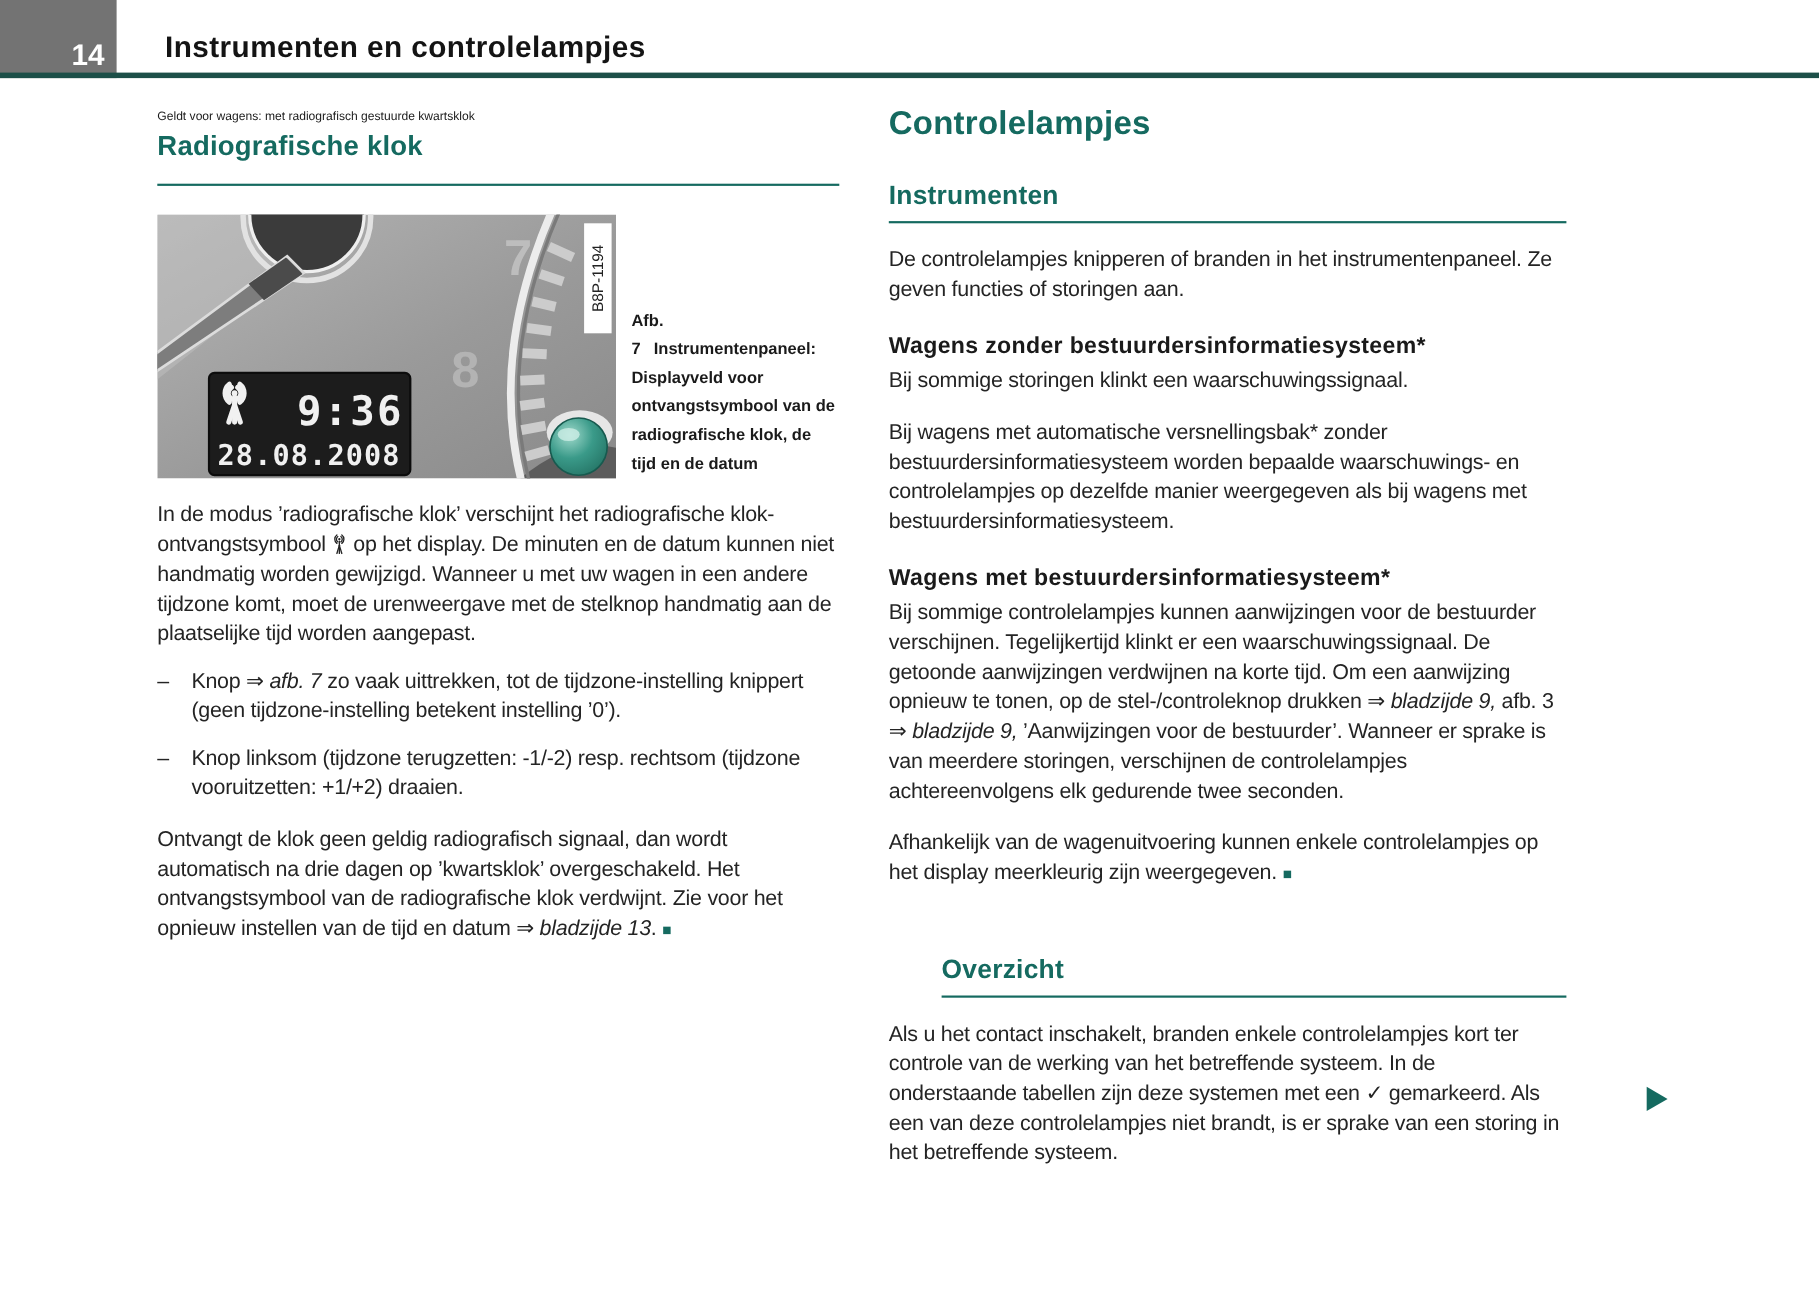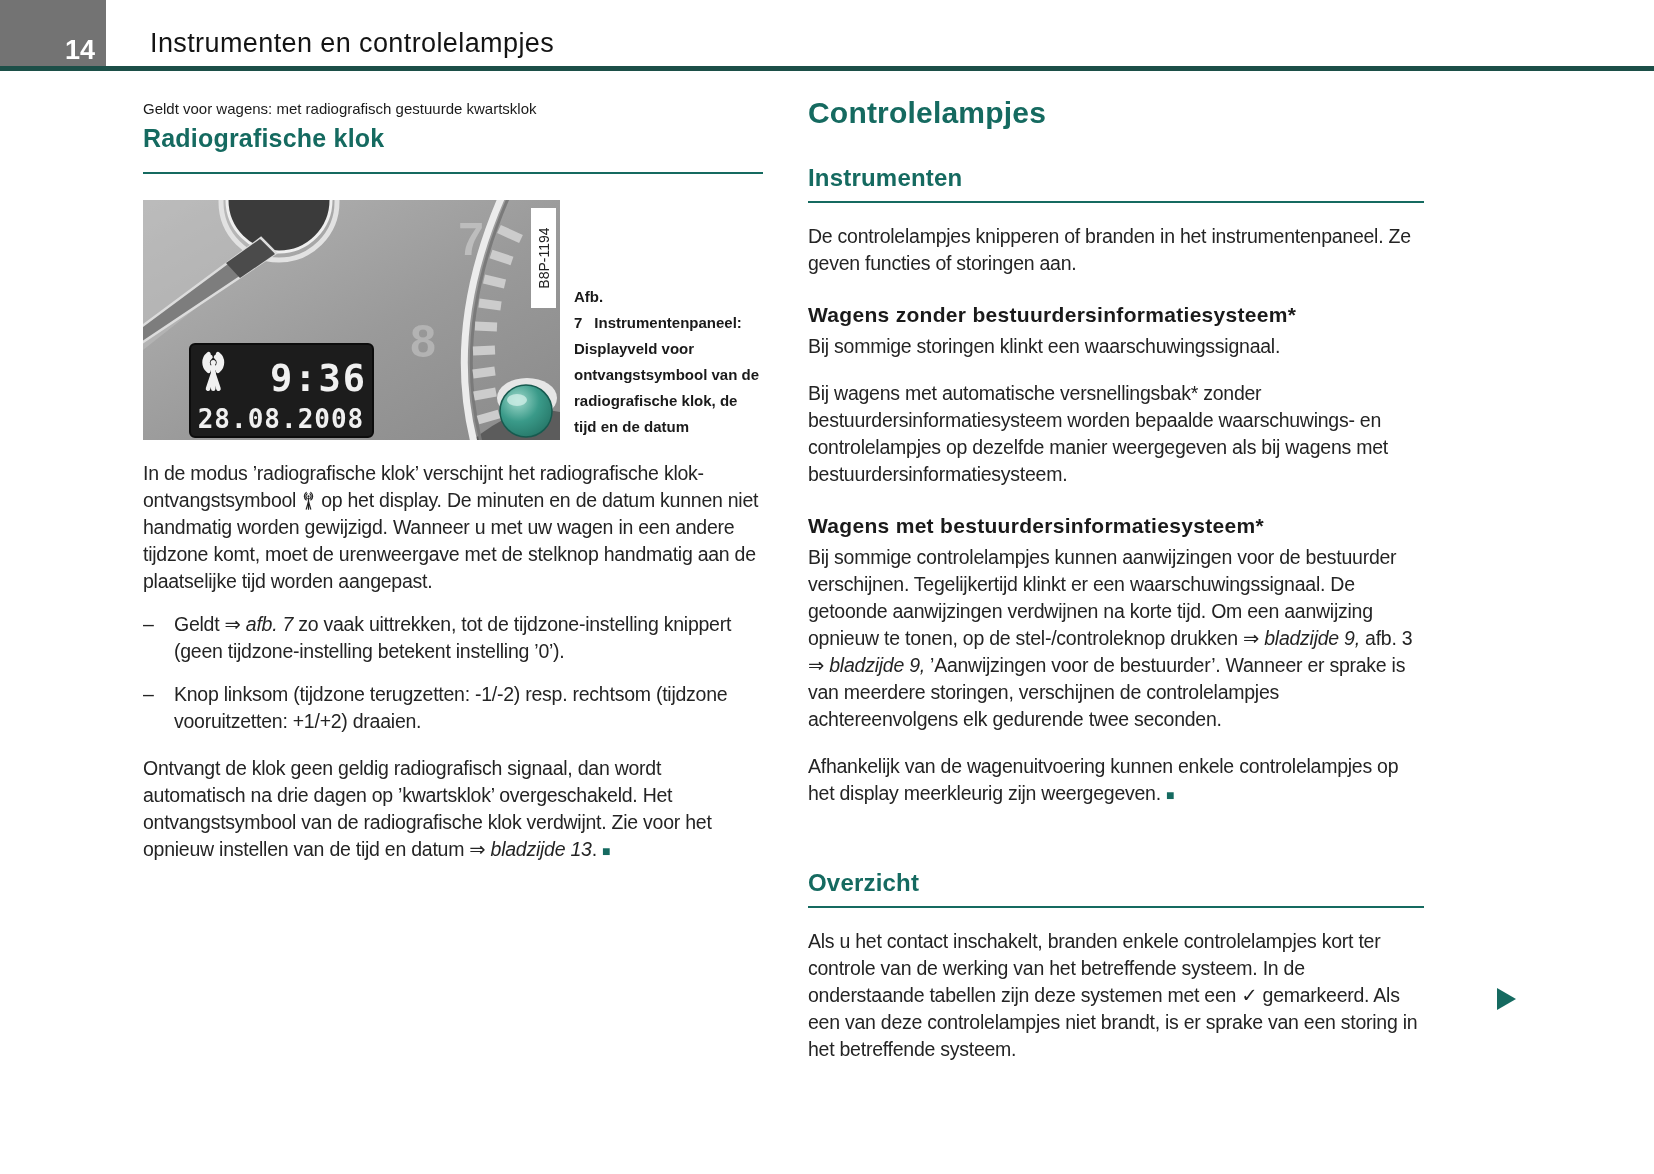--- a/index.html
+++ b/index.html
@@ -3,36 +3,36 @@
 <meta charset="utf-8">
 <style>
   html,body{margin:0;padding:0;background:#fff;}
   .page{position:relative;width:1654px;height:1174px;background:#ffffff;overflow:hidden;
         font-family:"Liberation Sans",sans-serif;color:#222;}
 
   
   .pagenum-box{position:absolute;left:0;top:0;width:106px;height:71px;background:#737373;
       color:#fff;display:flex;align-items:flex-end;justify-content:flex-end;
       padding:0 11px 5px 0;box-sizing:border-box;font-size:27px;font-weight:bold;}
-  .header-title{position:absolute;left:150px;top:28px;font-size:27px;font-weight:normal;
+  .header-title{position:absolute;left:150px;top:28px;font-size:27px;font-weight:bold;
       letter-spacing:.4px;color:#141414;white-space:nowrap;}
   .header-rule{position:absolute;left:0;top:66px;width:1654px;height:5px;background:#1c4f48;}
 
   
   .col-left{position:absolute;left:143px;top:100px;width:620px;}
   .col-right{position:absolute;left:808px;top:96px;width:616px;}
 
-  .applies{font-size:15px;margin:0 0 7px 0;color:#1a1a1a;}
+  .applies{font-size:11px;margin:0 0 7px 0;color:#1a1a1a;}
   .sec-h{color:#156a60;font-size:25px;font-weight:bold;margin:0;padding-bottom:19px;
       border-bottom:2px solid #156a60;letter-spacing:.2px;}
   .rc-title{color:#156a60;font-size:30px;font-weight:bold;margin:0;letter-spacing:.2px;}
   .sec-h2{color:#156a60;font-size:24px;font-weight:bold;margin:0;padding-bottom:9px;
       border-bottom:2px solid #156a60;letter-spacing:.2px;}
   .mt-besch{margin-top:34px;}
-  .mt-over{margin-top:60px;}
+  .mt-over{margin-top:60px;margin-left:48px;}
 
   .body-p{font-size:19.5px;line-height:27px;letter-spacing:-.25px;margin:20px 0 0 0;color:#242424;}
   .sub-h{font-size:21px;font-weight:bold;color:#1a1a1a;margin:26px 0 0 0;letter-spacing:.3px;}
   .sub-h + .body-p{margin-top:6px;}
   .it{font-style:italic;}
   .end-square{color:#156a60;font-size:14px;}
 
   .bullet{display:flex;font-size:19.5px;line-height:27px;letter-spacing:-.25px;margin:16px 0 0 0;color:#242424;}
   .bullet .dash{flex:none;width:31px;}
   .bullet .btxt{flex:1;}
@@ -140,21 +140,21 @@
             <path d="M9.6,1.6 A5.5,5.5 0 0 1 9.6,10.4"></path>
             <path d="M7,8 L7,21"></path>
             <path d="M7,12.5 L4.4,21"></path>
             <path d="M7,12.5 L9.6,21"></path>
           </g>
         </svg><span>op het display. De minuten en de datum kunnen niet handmatig worden gewijzigd. Wanneer u met uw wagen in een andere tijdzone komt, moet de urenweergave met de stelknop handmatig aan de plaatselijke tijd worden aangepast.</span></p>
 
 
     <div class="bullet">
       <span class="dash">–</span>
-      <span class="btxt"><span>Geldt ⇒ </span><span class="it">afb. 7</span><span> zo vaak uittrekken, tot de tijdzone-instelling knippert (geen tijdzone-instelling betekent instelling ’0’).</span></span>
+      <span class="btxt"><span>Knop ⇒ </span><span class="it">afb. 7</span><span> zo vaak uittrekken, tot de tijdzone-instelling knippert (geen tijdzone-instelling betekent instelling ’0’).</span></span>
     </div>
     <div class="bullet">
       <span class="dash">–</span>
       <span class="btxt"><span>Knop linksom (tijdzone terugzetten: -1/-2) resp. rechtsom (tijdzone vooruitzetten: +1/+2) draaien.</span><span class="it"></span><span></span></span>
     </div>
 
 
     <p class="body-p"><span>Ontvangt de klok geen geldig radiografisch signaal, dan wordt automatisch na drie dagen op ’kwartsklok’ overgeschakeld. Het ontvangstsymbool van de radiografische klok verdwijnt. Zie voor het opnieuw instellen van de tijd en datum ⇒ </span><span class="it">bladzijde 13</span><span>. </span><span class="end-square">■</span></p>
   </div>
 

